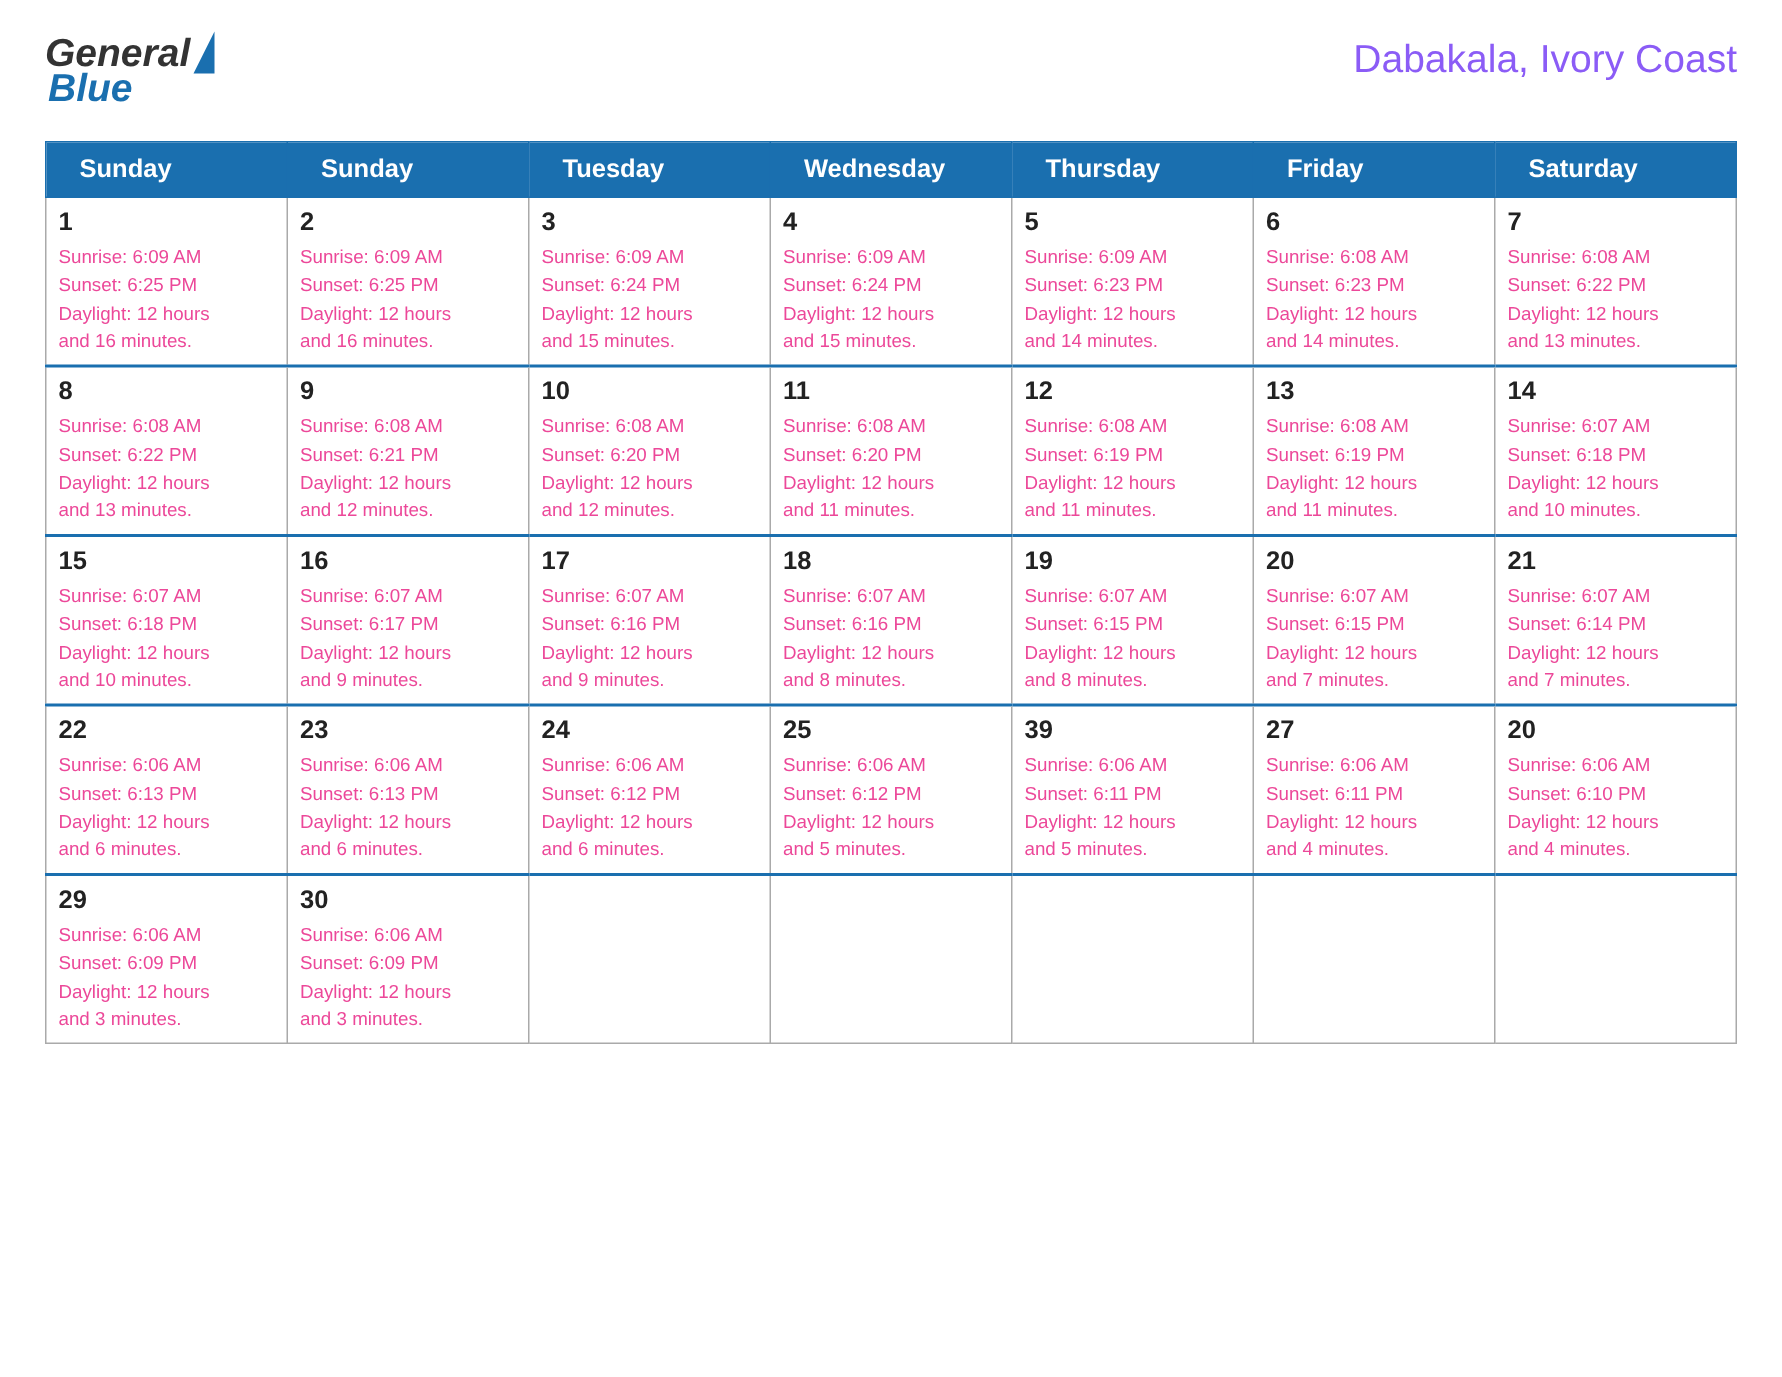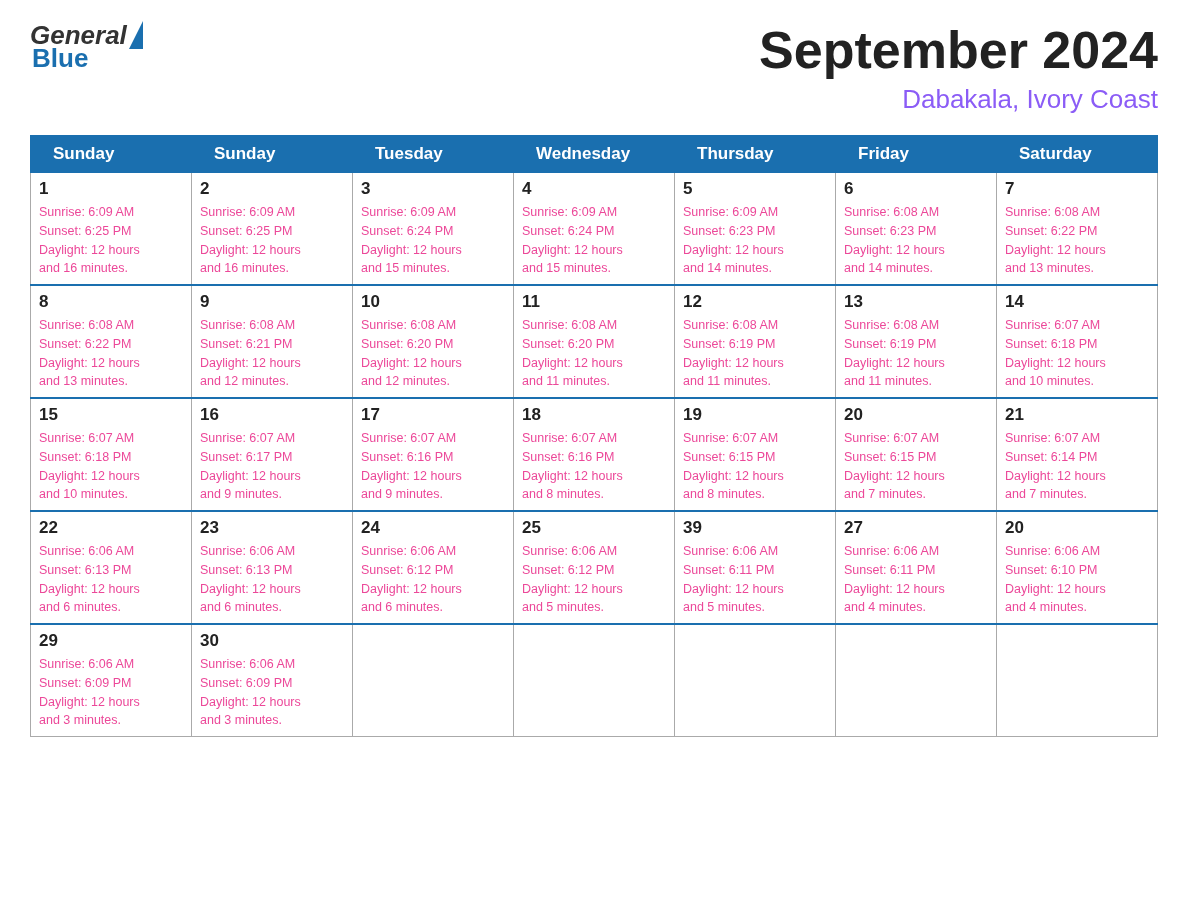--- a/index.html
+++ b/index.html
@@ -36,20 +36,21 @@
       flex-direction: column;
     }
     .logo-top {
       display: flex;
       align-items: flex-end;
     }
     .logo-bottom {
       color: #1a6faf;
       font-size: 26px;
       font-weight: bold;
+      font-style: italic;
       margin-top: -8px;
       padding-left: 2px;
     }
     .title-block {
       text-align: right;
     }
     .month-title {
       font-size: 52px;
       font-weight: bold;
       color: #222;
@@ -104,21 +105,20 @@
 
 <div class="header">
   <div class="logo-wrapper">
     <div class="logo-top">
       <span class="logo-text-general">General</span>
       <div class="logo-triangle"></div>
     </div>
     <div class="logo-bottom">Blue</div>
   </div>
   <div class="title-block">
-    <div class="month-title">September 2024</div>
     <div class="location-title">Dabakala, Ivory Coast</div>
   </div>
 </div>
 
 <table class="calendar">
   <thead>
     <tr>
       <th>Sunday</th>
       <th>Sunday</th>
       <th>Tuesday</th>

